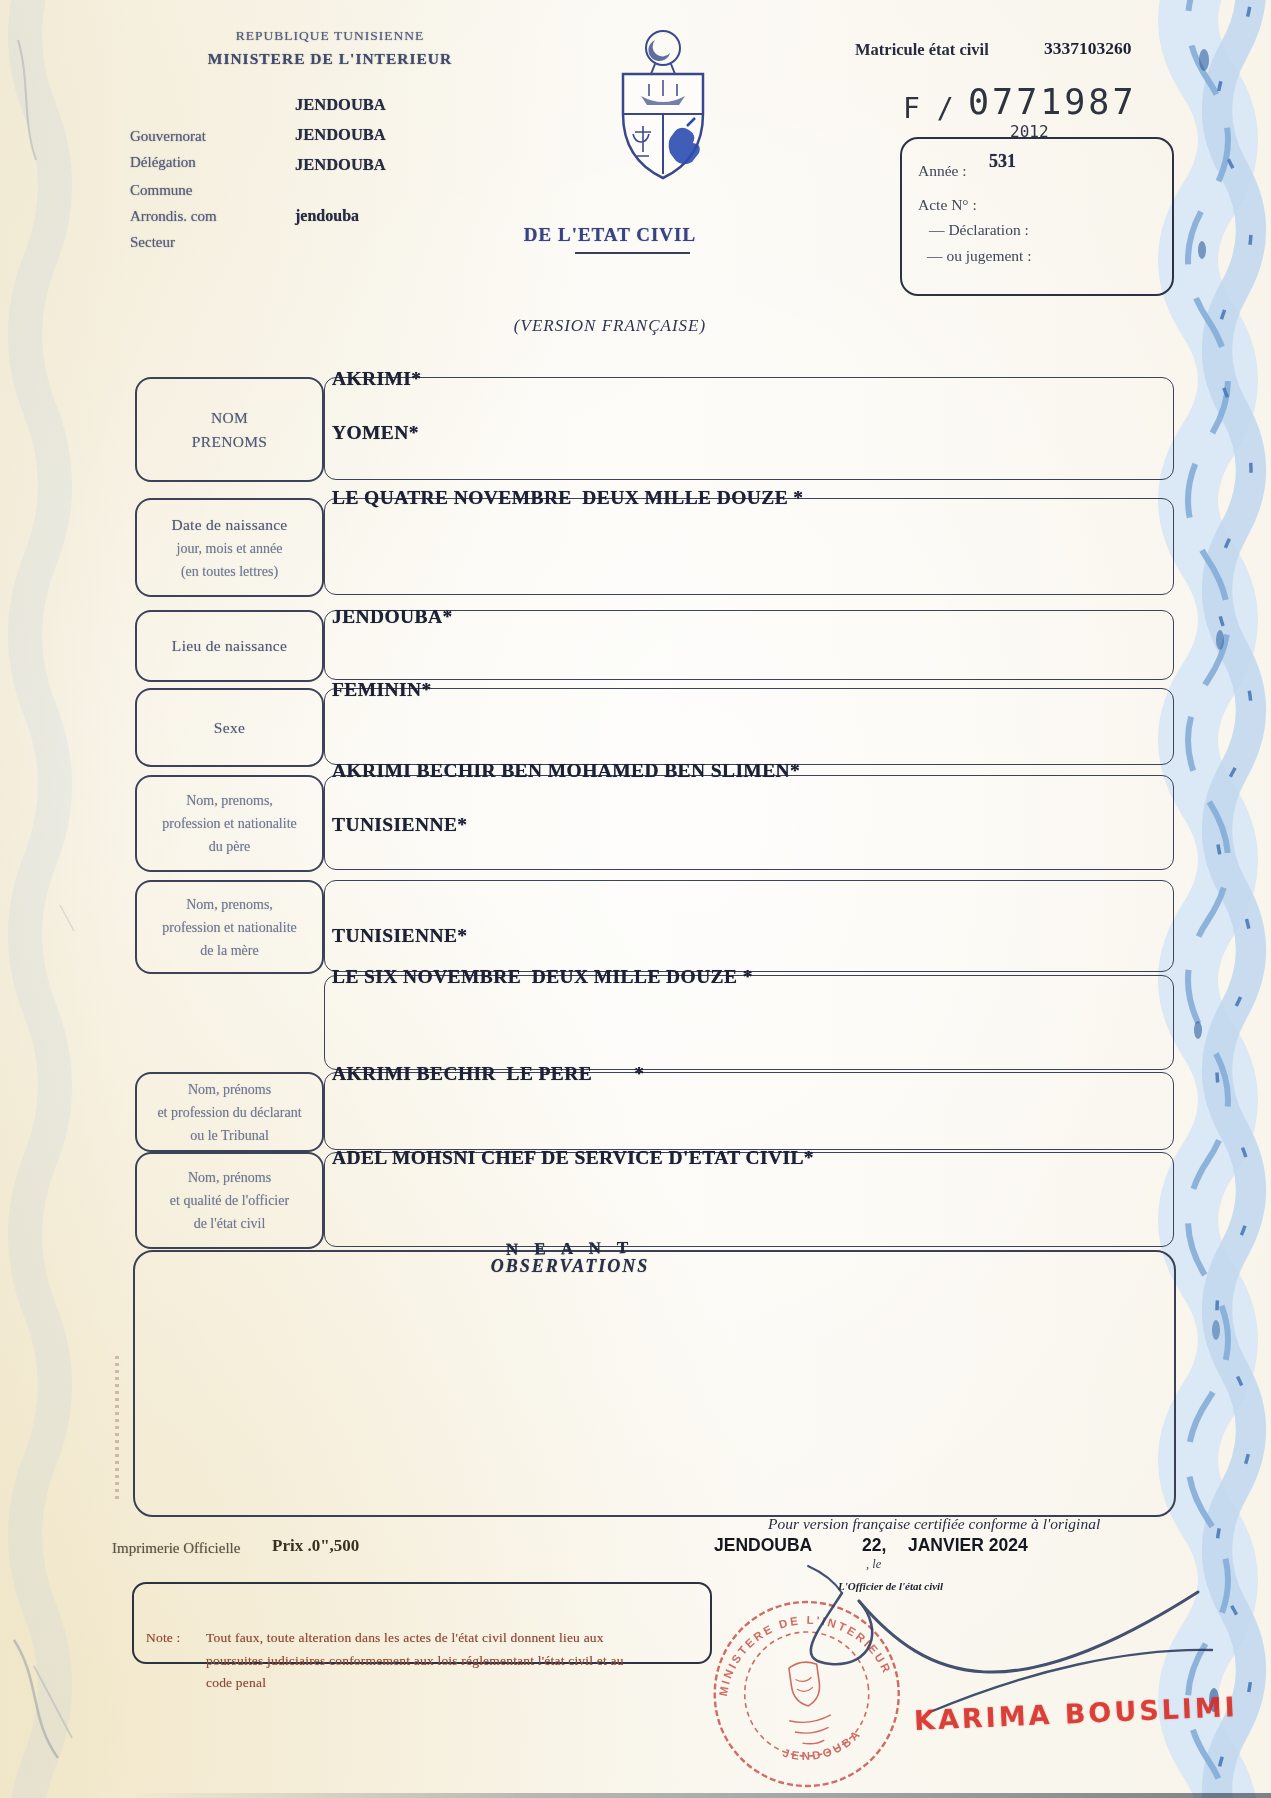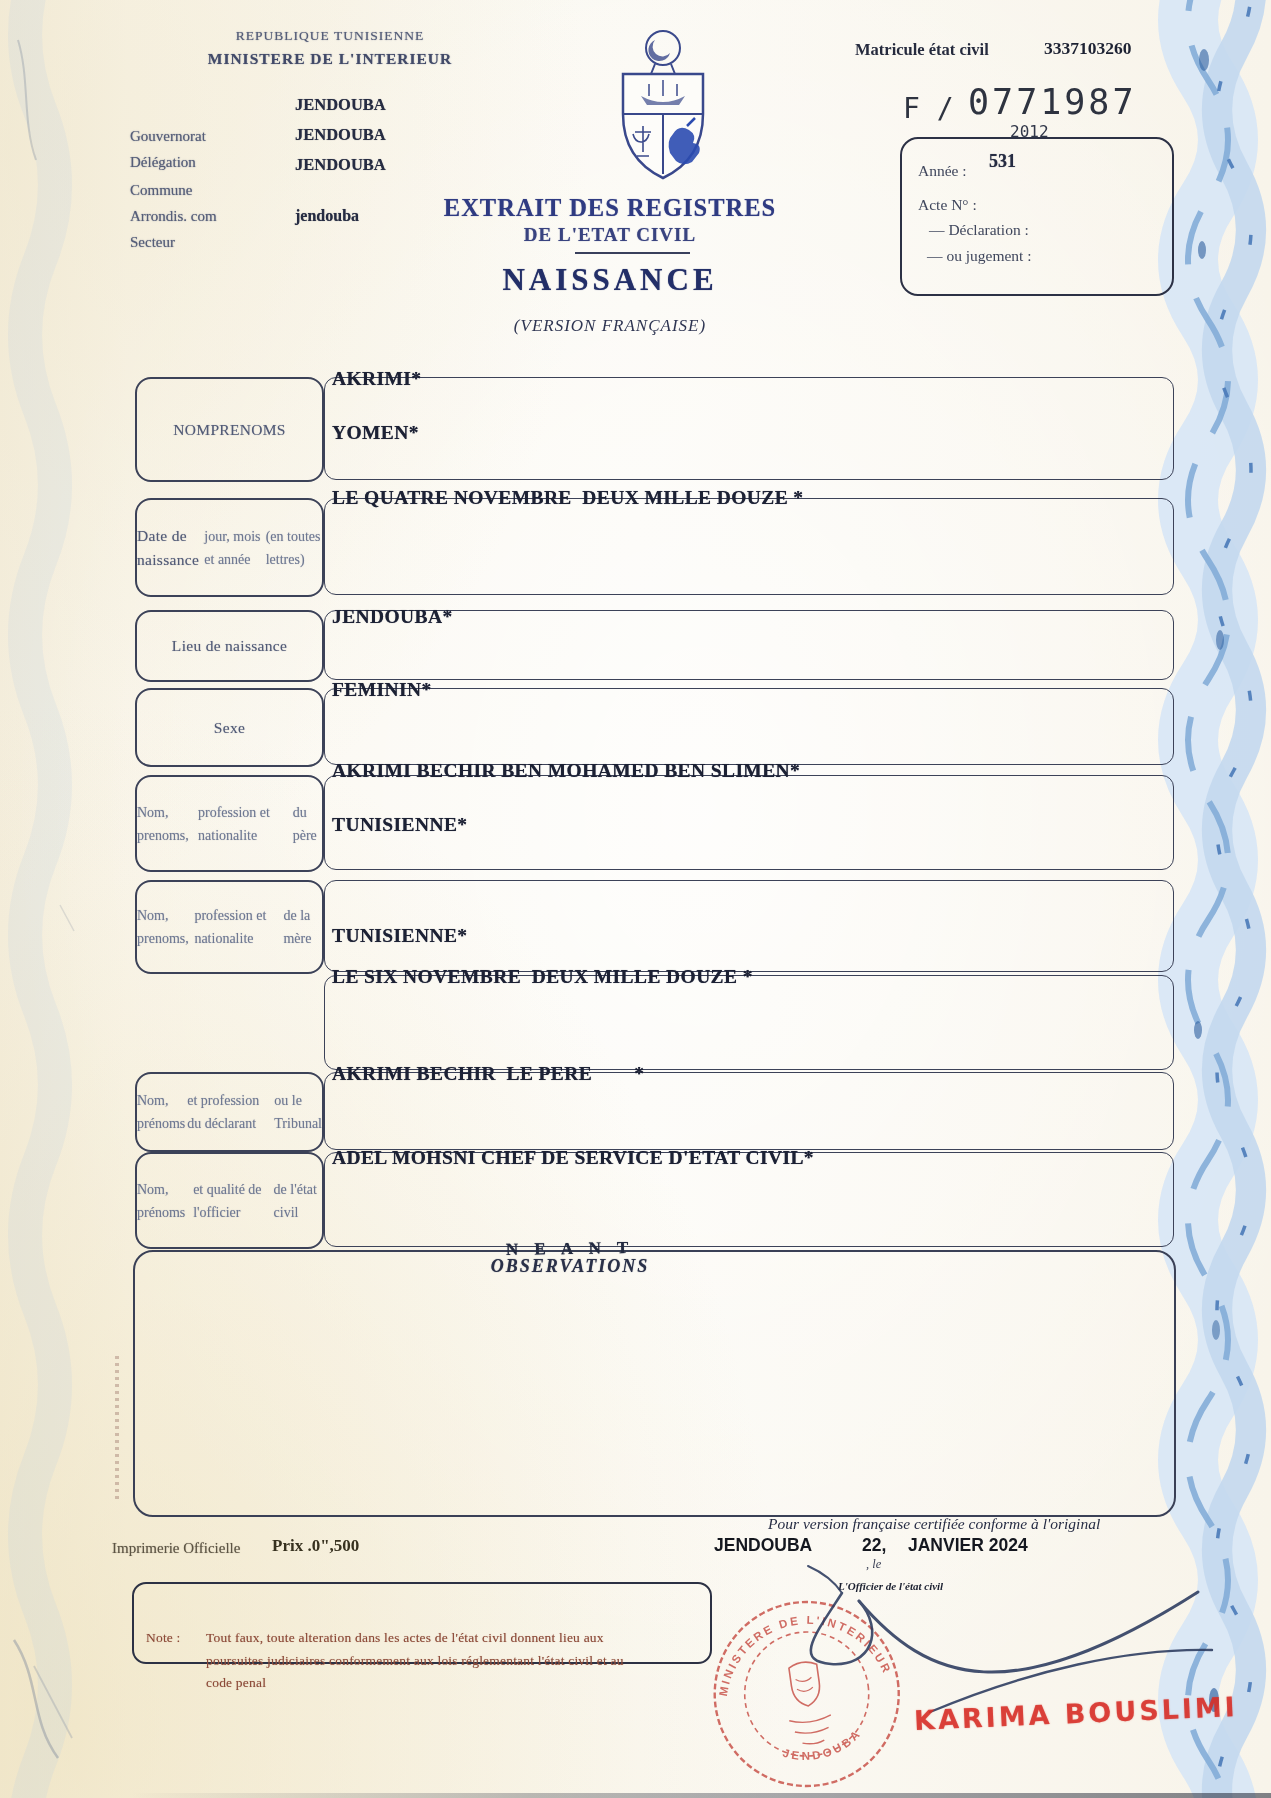--- a/index.html
+++ b/index.html
@@ -6,21 +6,21 @@
   .paper{
     position:relative;width:1271px;height:1798px;overflow:hidden;
     font-family:"Liberation Serif",serif;
     background:
       radial-gradient(ellipse at 6% 96%, rgba(236,222,180,.55), transparent 42%),
       radial-gradient(ellipse at 2% 8%, rgba(238,228,198,.45), transparent 32%),
       radial-gradient(ellipse at 55% 45%, rgba(255,255,255,.75), transparent 70%),
       linear-gradient(90deg,#f4eede 0%,#f9f5ea 10%,#fbf9f3 50%,#f8f4ea 100%);
   }
   .abs{position:absolute;}
-  .lbox{border:2px solid #3c4258;border-radius:16px;display:flex;flex-direction:row;justify-content:center;align-items:center;}
+  .lbox{border:2px solid #3c4258;border-radius:16px;display:flex;flex-direction:column;justify-content:center;align-items:center;}
   .vbox{border:1.8px solid #3c4258;border-radius:12px;}
   .val{position:absolute;left:332px;font-weight:700;font-size:19.5px;color:#1c2134;
        white-space:pre;letter-spacing:.4px;text-shadow:0 0 .7px rgba(25,30,55,.75);}
   .lb-strong{font-size:15.5px;color:#525b76;letter-spacing:.3px;line-height:24px;text-shadow:0 0 1px rgba(100,110,140,.55);}
   .lb-soft{font-size:14px;color:#6e7892;line-height:23px;text-shadow:0 0 1px rgba(120,130,156,.5);}
   .hdr-faint{color:#565e78;text-shadow:0 0 1.2px rgba(90,100,130,.8);}
   .typed{font-weight:700;color:#262c42;text-shadow:0 0 .8px rgba(40,46,70,.7);}
   .mono{font-family:"DejaVu Sans Mono",monospace;}
   .sans{font-family:"Liberation Sans",sans-serif;}
   .note-txt{font-size:13.5px;color:#8c4a38;letter-spacing:.2px;text-shadow:0 0 .8px rgba(150,90,70,.5);margin-top:36px;}
@@ -75,24 +75,22 @@
     <path d="M42,42 L38,52 M58,42 L62,52" stroke="#3b4a8c" stroke-width="2"></path>
     <path d="M10,52 h80 v40 q0,45 -40,64 q-40,-19 -40,-64 z" stroke="#39488c" stroke-width="2.5" fill="rgba(255,255,255,0.45)"></path>
     <path d="M28,74 q22,12 44,0 l-6,9 h-32 z" fill="#3b4a8c" opacity="0.7"></path>
     <path d="M36,62 v12 M50,58 v16 M64,62 v12" stroke="#3b4a8c" stroke-width="1.5"></path>
     <path d="M10,92 H90 M50,92 V152" stroke="#39488c" stroke-width="2"></path>
     <path d="M30,104 v26 M22,110 h16 M20,112 q2,8 8,8 q6,0 8,-8 M24,134 h12" stroke="#3b4a8c" stroke-width="1.6" fill="none"></path>
     <path d="M60,112 q6,-10 16,-4 q8,5 4,13 q9,1 6,10 l-7,9 q-9,5 -16,-1 l-6,-8 q-4,-12 3,-19 z" fill="#2b4bb0" opacity="0.9"></path>
     <path d="M74,104 l8,-8" stroke="#2b4bb0" stroke-width="2.5"></path>
   </svg>
 
-  <div class="abs titleblue" style="left:430px;top:194px;width:360px;text-align:center;font-weight:700;font-size:24.5px;letter-spacing:1px;">EXTRAIT DES REGISTRES</div>
   <div class="abs titleblue" style="left:430px;top:224px;width:360px;text-align:center;font-weight:700;font-size:19px;letter-spacing:1px;color:#39437f;">DE L'ETAT CIVIL</div>
   <div class="abs" style="left:575px;top:252px;width:115px;height:2px;background:#39405c;"></div>
-  <div class="abs" style="left:430px;top:262px;width:360px;text-align:center;font-weight:700;font-size:31px;letter-spacing:4px;color:#232f68;text-shadow:0 0 1px rgba(35,47,104,.7);">NAISSANCE</div>
   <div class="abs" style="left:430px;top:316px;width:360px;text-align:center;font-style:italic;font-size:17px;letter-spacing:1px;color:#2e3552;">(VERSION FRANÇAISE)</div>
 
   <div class="abs" style="left:855px;top:40px;font-weight:700;font-size:16.5px;color:#262b3e;">Matricule état civil</div>
   <div class="abs" style="left:1044px;top:38px;font-weight:700;font-size:17.5px;color:#1d2233;">3337103260</div>
   <div class="abs mono" style="left:903px;top:92px;font-size:28px;color:#2e3340;">F /</div>
   <div class="abs mono" style="left:968px;top:82px;font-size:35px;letter-spacing:3px;color:#2e3340;">0771987</div>
   <div class="abs mono" style="left:1010px;top:122px;font-size:16px;color:#32384a;">2012</div>
 
   <div class="abs" style="left:900px;top:137px;width:270px;height:155px;border:2.2px solid #2c3145;border-radius:18px;"></div>
   <div class="abs" style="left:918px;top:162px;font-size:15.5px;color:#3f465c;">Année :</div>

